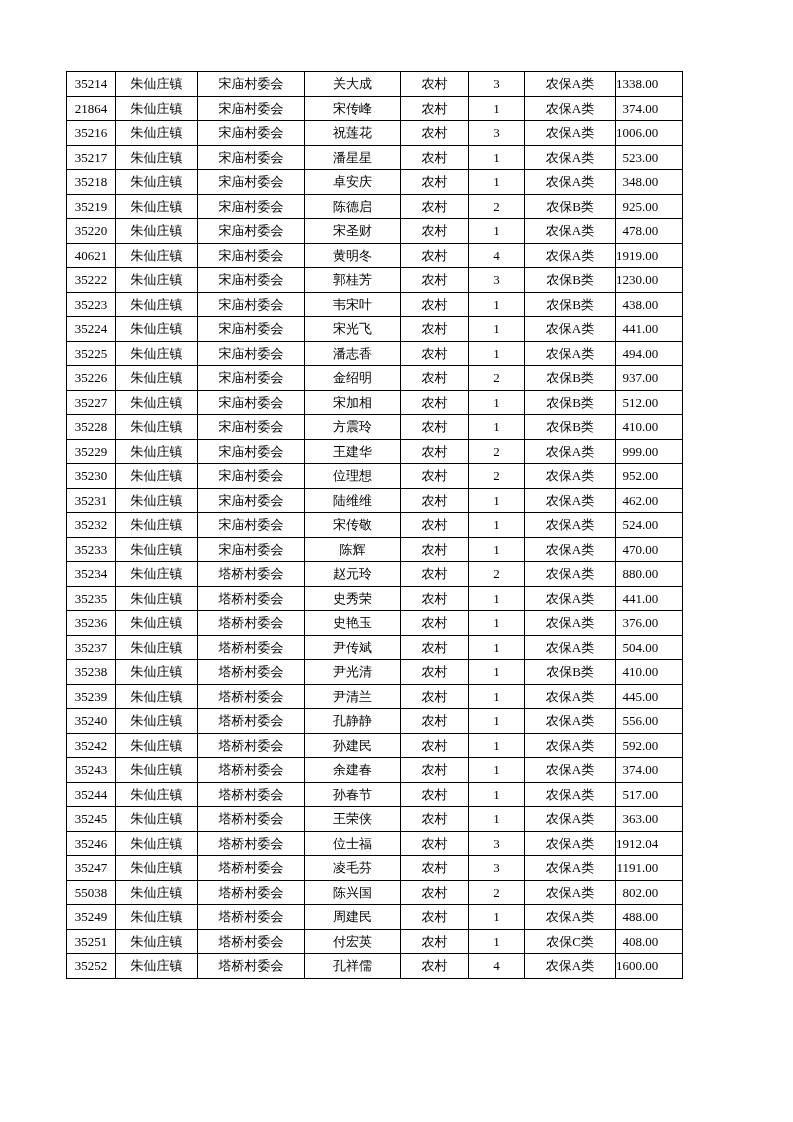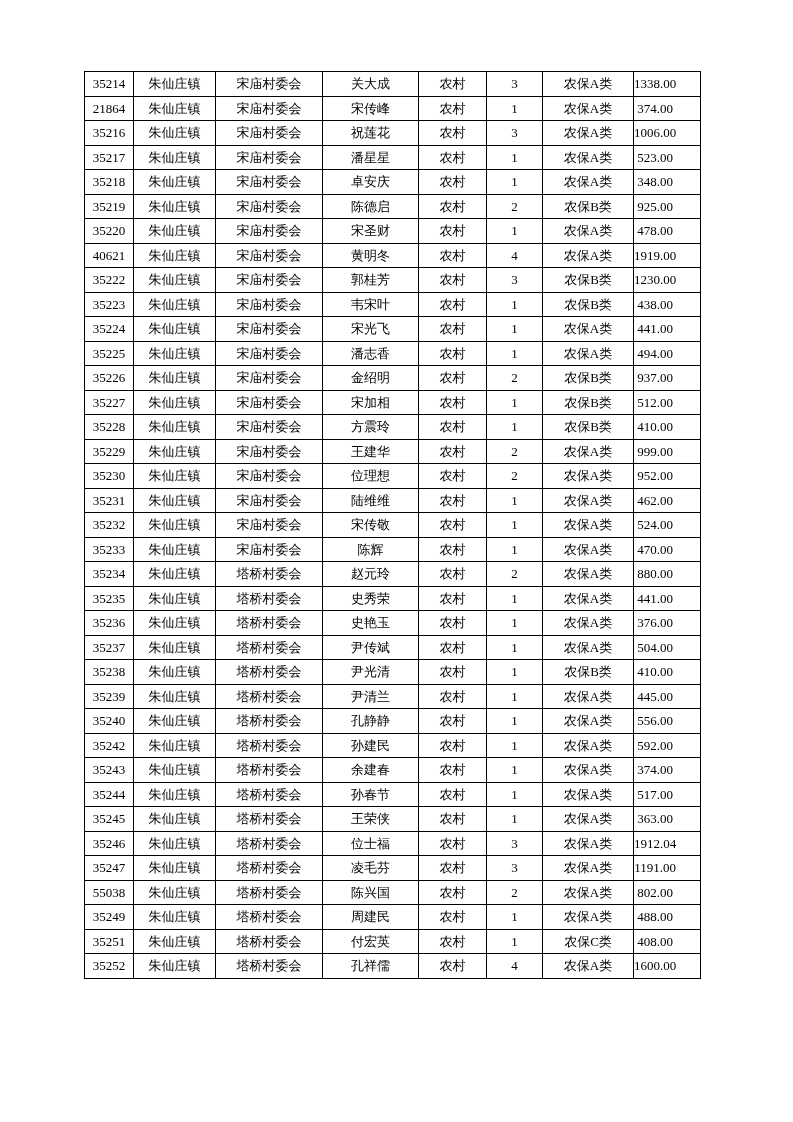--- a/index.html
+++ b/index.html
@@ -19,37 +19,38 @@
   }
   .sheet {
     position: relative;
     width: 793px;
     height: 1122px;
     overflow: hidden;
     background: var(--bg);
   }
   table.records {
     position: absolute;
-    left: 84px;
+    left: 66px;
     top: 71px;
     border-collapse: collapse;
     table-layout: fixed;
   }
   table.records td {
     border: 1.5px solid var(--border);
     height: 23.5px;
     line-height: 23.5px;
     padding: 0;
     font-size: 13px;
     color: var(--fg);
     text-align: center;
     white-space: nowrap;
     overflow: hidden;
   }
   table.records td.amount {
+    text-align: right;
     padding-right: 24px;
   }
 </style>
 </head>
 <body>
 
 <div class="sheet">
   <table class="records">
     <colgroup>
       <col style="width:49px">

